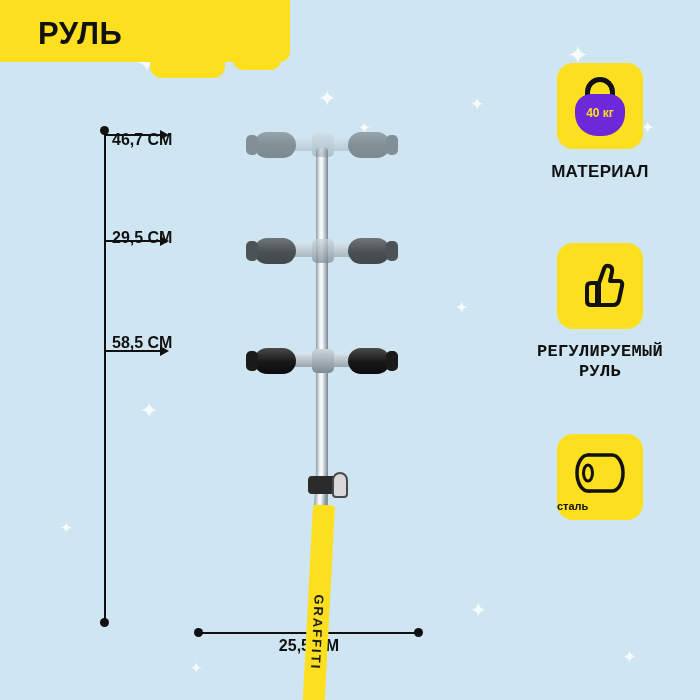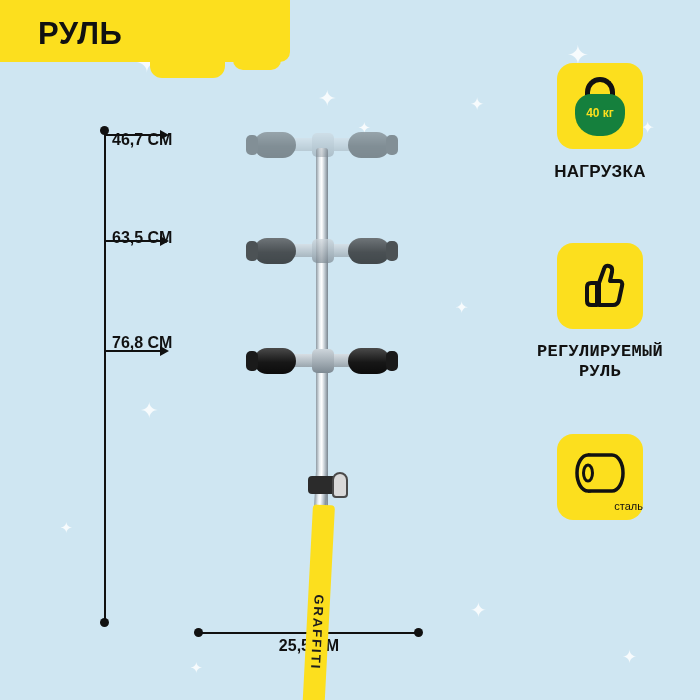--- a/index.html
+++ b/index.html
@@ -227,21 +227,21 @@
     width: 30px; height: 20px;
     border: 5px solid #111111;
     border-bottom: none;
     border-radius: 15px 15px 0 0;
   }
   .kb-body {
     position: absolute;
     left: 50%; top: 31px;
     transform: translateX(-50%);
     width: 50px; height: 42px;
-    background: #15803d;
+    background: #6d28d9;
     border-radius: 16px 16px 22px 22px;
   }
   .kb-weight {
     position: absolute;
     left: 0; top: 12px;
     width: 100%;
     text-align: center;
     font-size: 12px;
     font-weight: bold;
     color: #fcdf1e;
@@ -249,23 +249,23 @@
 
   
   .thumb { position: absolute; left: 50%; top: 50%; transform: translate(-50%,-50%); }
 
   
   .tape { position: absolute; left: 50%; top: 16px; transform: translateX(-50%); }
   .tape-caption {
     position: absolute;
     left: 0; bottom: 8px;
     width: 100%;
-    text-align: right;
+    text-align: left;
     font-size: 11px;
-    font-weight: normal;
+    font-weight: bold;
     color: #111111;
   }
 </style>
 </head>
 <body>
 
 <div id="root">
 
   <div class="sparkle" style="left:136px;top:50px;font-size:26px;">✦</div>
   <div class="sparkle" style="left:318px;top:88px;font-size:22px;">✦</div>
@@ -288,25 +288,25 @@
   <div class="v-axis"></div>
   <div class="dot" style="left:100px;top:126px;"></div>
   <div class="dot" style="left:100px;top:618px;"></div>
 
   <div class="tick" style="left:105px;top:134px;width:62px;"></div>
   <div class="tick-arrow" style="left:160px;top:130px;"></div>
   <div class="v-label" style="left:112px;top:131px;">46,7 СМ</div>
 
   <div class="tick" style="left:105px;top:240px;width:62px;"></div>
   <div class="tick-arrow" style="left:160px;top:236px;"></div>
-  <div class="v-label" style="left:112px;top:229px;">63,5 СМ</div>
+  <div class="v-label" style="left:112px;top:229px;">29,5 СМ</div>
 
   <div class="tick" style="left:105px;top:350px;width:62px;"></div>
   <div class="tick-arrow" style="left:160px;top:346px;"></div>
-  <div class="v-label" style="left:112px;top:334px;">76,8 СМ</div>
+  <div class="v-label" style="left:112px;top:334px;">58,5 СМ</div>
 
   <div class="h-axis"></div>
   <div class="dot" style="left:194px;top:628px;"></div>
   <div class="dot" style="left:414px;top:628px;"></div>
   <div class="h-label">25,5 СМ</div>
 
   <div class="scooter">
     <div class="stem"></div>
     <div class="stem-lower"></div>
     <div class="deck">
@@ -343,21 +343,21 @@
     </div>
   </div>
 
   <div class="feature" style="top:63px;">
     <div class="card">
       <div class="kb-handle"></div>
       <div class="kb-body">
         <div class="kb-weight">40 кг</div>
       </div>
     </div>
-    <div class="feature-label">НАГРУЗКА</div>
+    <div class="feature-label">МАТЕРИАЛ</div>
   </div>
 
   <div class="feature" style="top:243px;">
     <div class="card">
       <svg class="thumb" width="54" height="54" viewBox="0 0 54 54">
         <path d="M18 24 L24 24 L24 46 L18 46 Q14 46 14 42 L14 28 Q14 24 18 24 Z" fill="none" stroke="#111" stroke-width="4" stroke-linejoin="round"></path>
         <path d="M26 24 L31 10 Q32 6 36 7 Q40 8 39 13 L37 22 L46 22 Q50 22 49 27 L46 41
                  Q45 46 40 46 L26 46 Z" fill="none" stroke="#111" stroke-width="4" stroke-linejoin="round"></path>
       </svg>
     </div>

